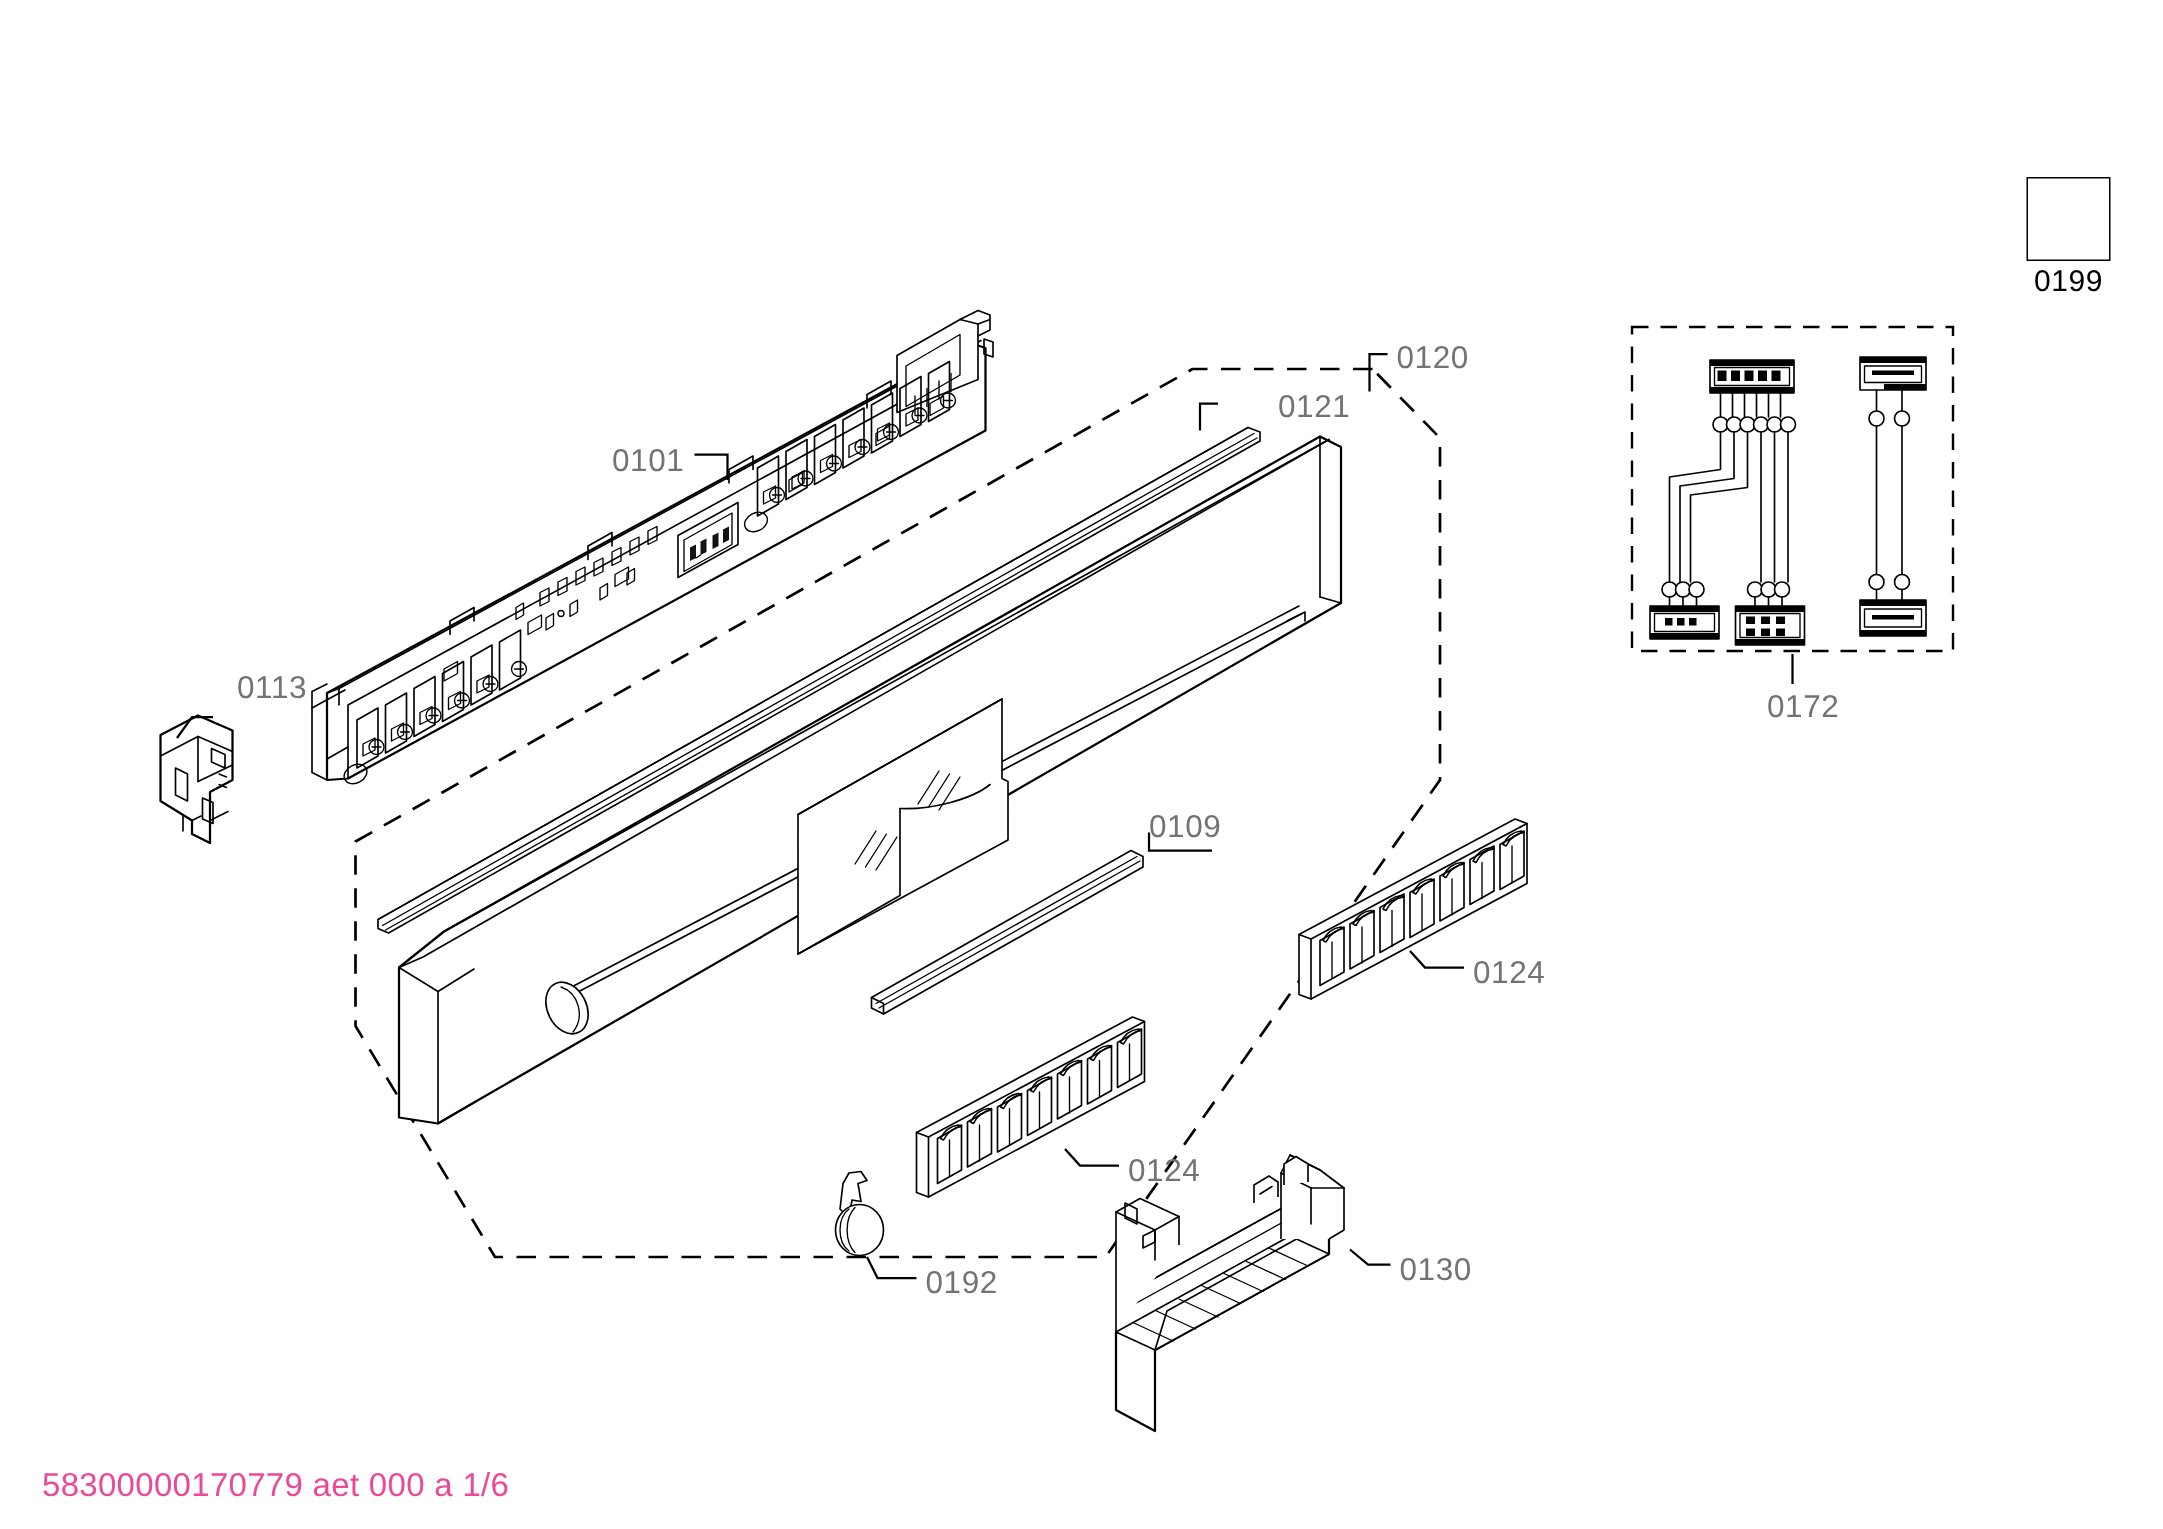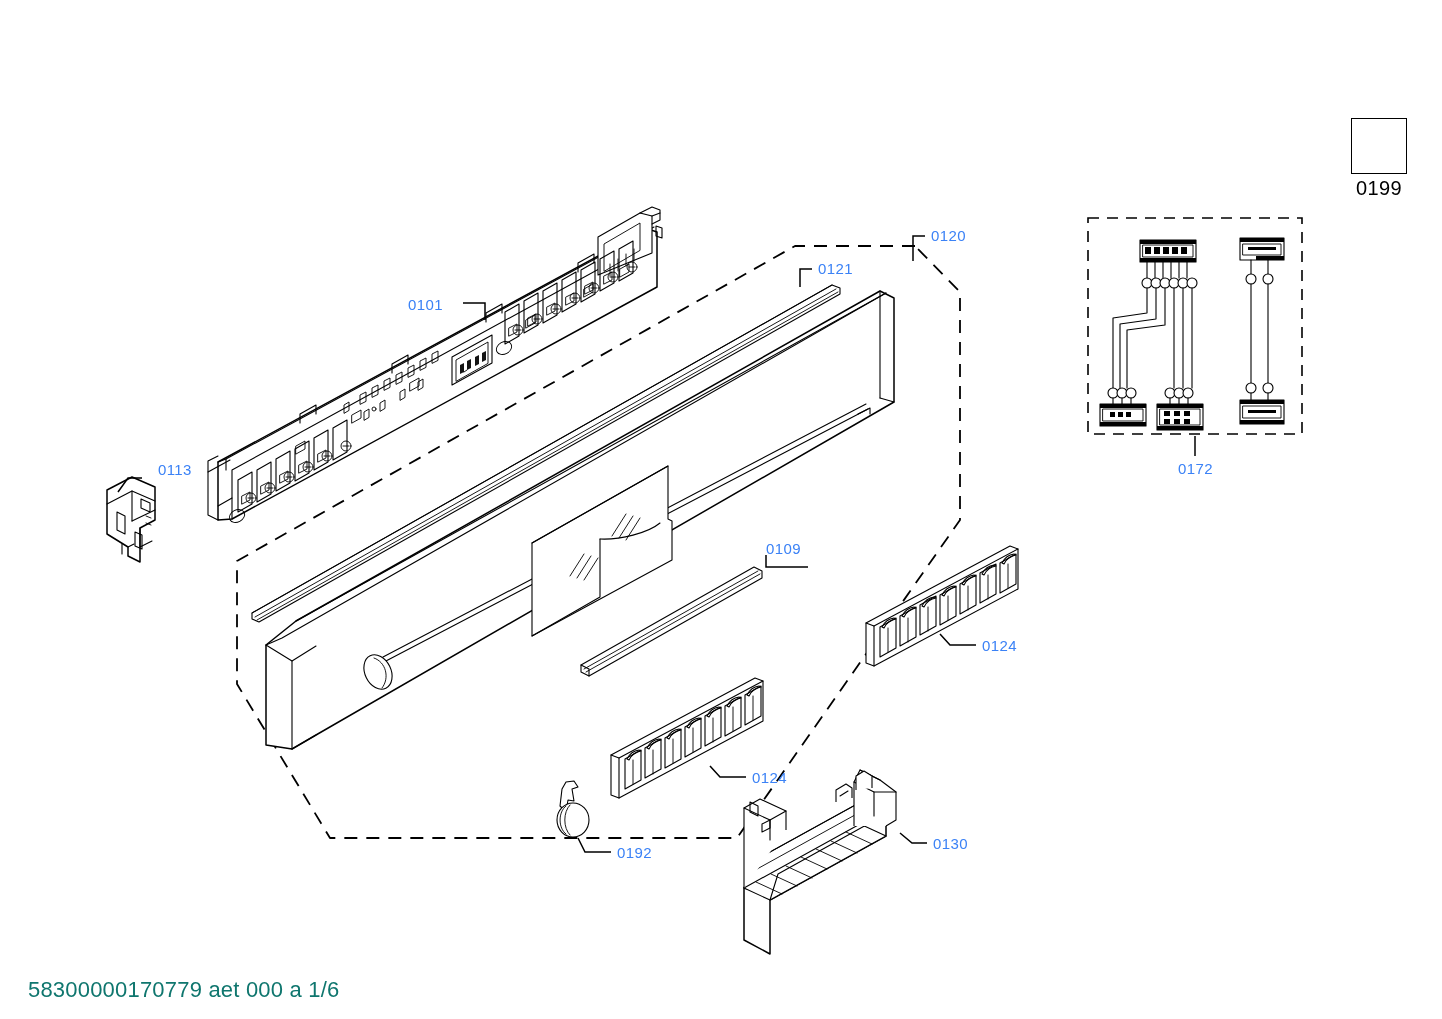--- a/index.html
+++ b/index.html
@@ -22,34 +22,34 @@
   #sheet svg.layer {
     position: absolute;
     left: 0;
     top: 0;
     width: 1442px;
     height: 1019px;
   }
   .callout {
     position: absolute;
     font-family: "Liberation Sans", sans-serif;
-    font-size: 15px;
+    font-size: 21px;
     letter-spacing: 0.4px;
-    color: #3b82f6;
+    color: #737373;
     white-space: nowrap;
     line-height: 1;
   }
   #footer-text {
     position: absolute;
     left: 28px;
     top: 977px;
     font-family: "Liberation Sans", sans-serif;
     font-size: 22px;
     letter-spacing: 0.2px;
-    color: #0f766e;
+    color: #ec4899;
     white-space: nowrap;
   }
   #service-icon-label {
     position: absolute;
     left: 1356px;
     top: 178px;
     font-size: 20px;
     color: #000;
   }
   .svc-box {
@@ -505,23 +505,23 @@
                C 1401 142 1402 133 1396 128
                L 1396 137 L 1391 140 L 1387 137 Z"></path>
       <path class="blk" d="M 1386 148 L 1395 148 L 1395 170 L 1386 170 Z"></path>
     </g>
   </svg>
 
   <div class="svc-box"></div>
   <div id="service-icon-label" class="callout" style="left:1356px; top:178px;">0199</div>
 
   <div class="callout" style="left:408px; top:297px;text-align:center;">0101</div>
-  <div class="callout" style="left:158px; top:462px;">0113</div>
+  <div class="callout" style="left:158px; top:448px;">0113</div>
   <div class="callout" style="left:931px; top:228px;">0120</div>
-  <div class="callout" style="left:818px; top:261px;">0121</div>
+  <div class="callout" style="left:852px; top:261px;">0121</div>
   <div class="callout" style="left:766px; top:541px;">0109</div>
   <div class="callout" style="left:1178px; top:461px;">0172</div>
   <div class="callout" style="left:982px; top:638px;">0124</div>
   <div class="callout" style="left:752px; top:770px;">0124</div>
   <div class="callout" style="left:617px; top:845px;">0192</div>
   <div class="callout" style="left:933px; top:836px;text-align:right;">0130</div>
 
   <div id="footer-text">58300000170779 aet 000 a 1/6</div>
 
 </div>

